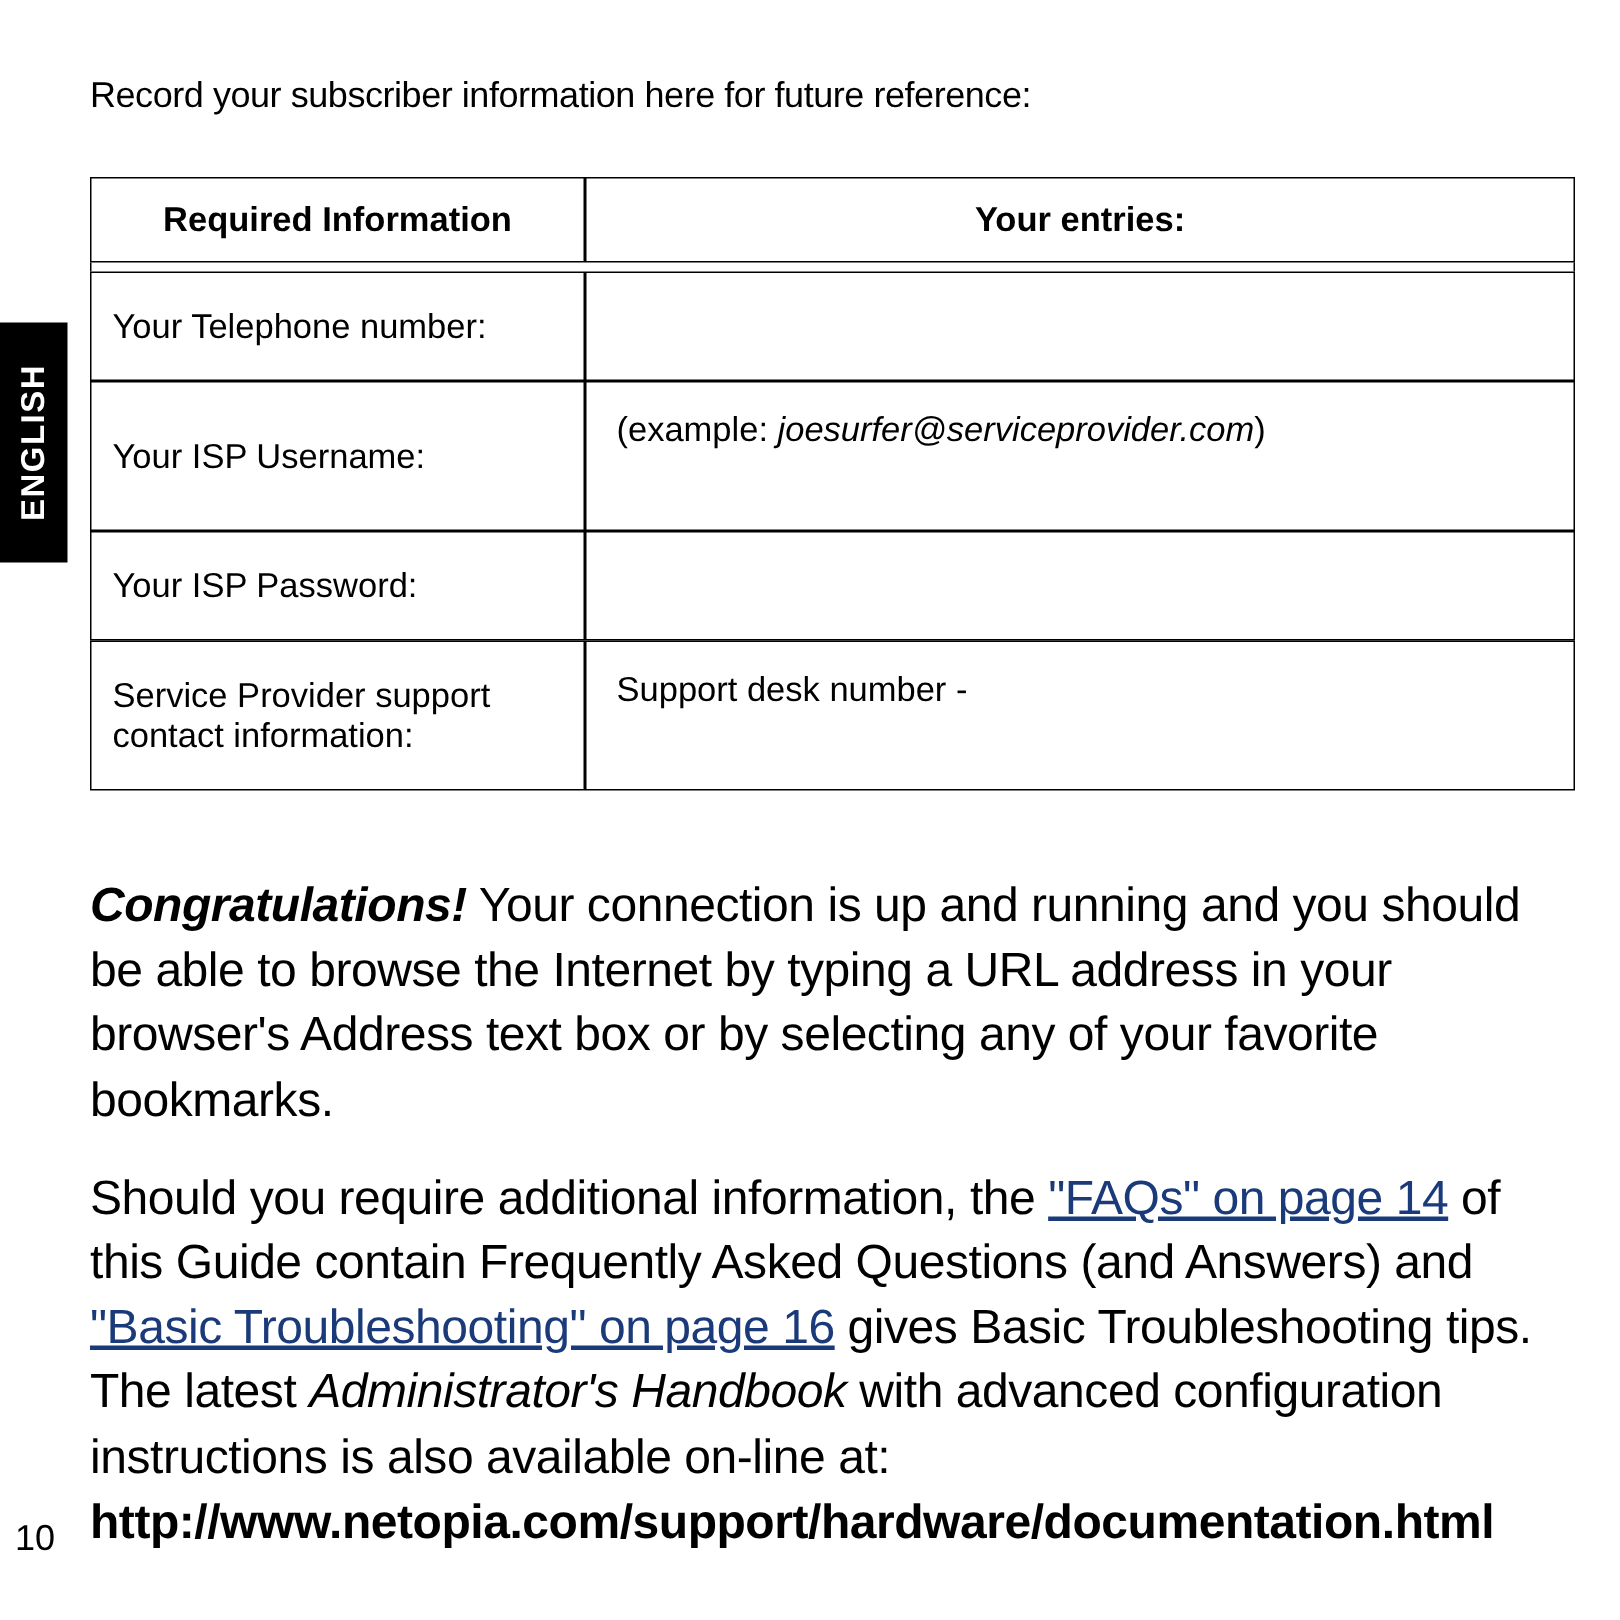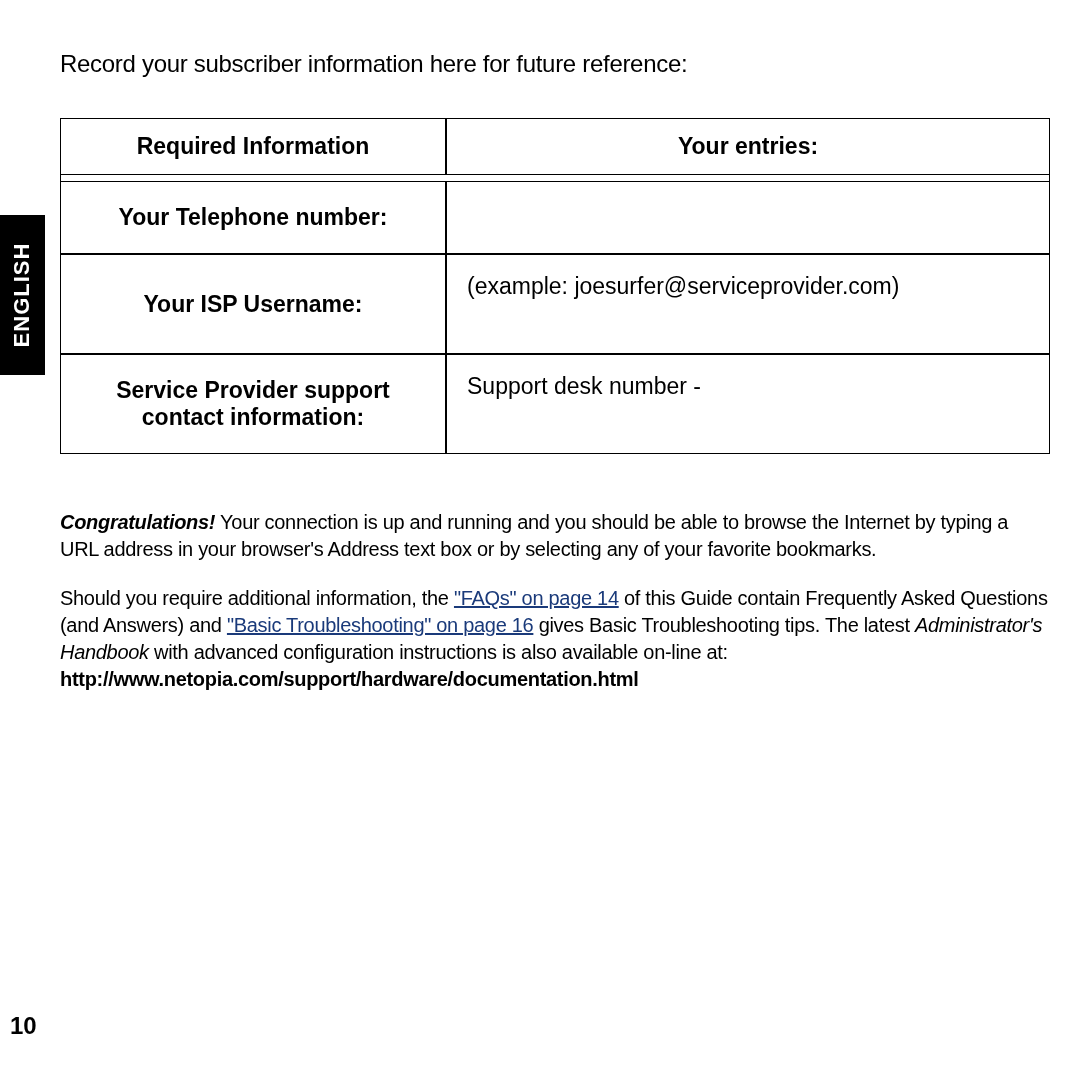--- a/index.html
+++ b/index.html
@@ -57,56 +57,56 @@
   }
   .sep-row td {
     padding: 0;
     height: 6px;
     border-left: 1px solid #000;
     border-right: 1px solid #000;
     border-top: none;
     border-bottom: none;
   }
   td.label {
-    font-weight: 700;
-    text-align: center;
-    width: 386px;
+    font-weight: 400;
+    text-align: left;
+    width: 330px;
     vertical-align: middle;
     padding: 22px 14px;
   }
   td.entry {
     font-weight: 300;
     padding: 18px 20px;
   }
   td.entry .ex-prefix { font-style: normal; margin-top: 40px; }
-  td.entry .ex-italic { }
+  td.entry .ex-italic { font-style: italic; }
   .row-username td { height: 100px; }
   .row-telephone td { height: 60px; }
   .row-password td { height: 60px; }
   .row-support td { height: 90px; }
   .body-text {
-    font-size: 20px;
+    font-size: 32px;
     line-height: 1.35;
     font-weight: 300;
     letter-spacing: -0.3px;
     margin-bottom: 22px;
     font-stretch: condensed;
   }
   .body-text .bold-italic { font-weight: 700; font-style: italic; }
   .body-text .italic { font-style: italic; }
   .body-text .bold { font-weight: 700; margin-top: 20px; }
   .body-text a {
     color: #1a3a7a;
     text-decoration: underline;
   }
   .page-num {
     position: absolute;
     left: 10px;
     bottom: 40px;
-    font-weight: 700;
+    font-weight: 400;
     font-size: 24px;
   }
 </style>
 </head>
 <body>
 
 <div class="lang-tab">
   <span>ENGLISH</span>
 </div>
 
@@ -124,20 +124,24 @@
   <tr class="row-telephone">
     <td class="label">Your Telephone number:</td>
     <td class="entry"></td>
   </tr>
   <tr class="row-username">
     <td class="label">Your ISP Username:</td>
     <td class="entry">
       <span class="ex-prefix">(example: </span><span class="ex-italic">joesurfer@serviceprovider.com</span><span class="ex-prefix">)</span>
     </td>
   </tr>
+  <tr class="row-password">
+    <td class="label">Your ISP Password:</td>
+    <td class="entry"></td>
+  </tr>
   <tr class="row-support">
     <td class="label">Service Provider support contact information:</td>
     <td class="entry">Support desk number -</td>
   </tr>
 </tbody>
   </table>
 
 <p class="body-text">
   <span class="bold-italic">Congratulations!</span><span> Your connection is up and running and you should be able to browse the Internet by typing a URL address in your browser's Address text box or by selecting any of your favorite bookmarks.</span>
 </p>

